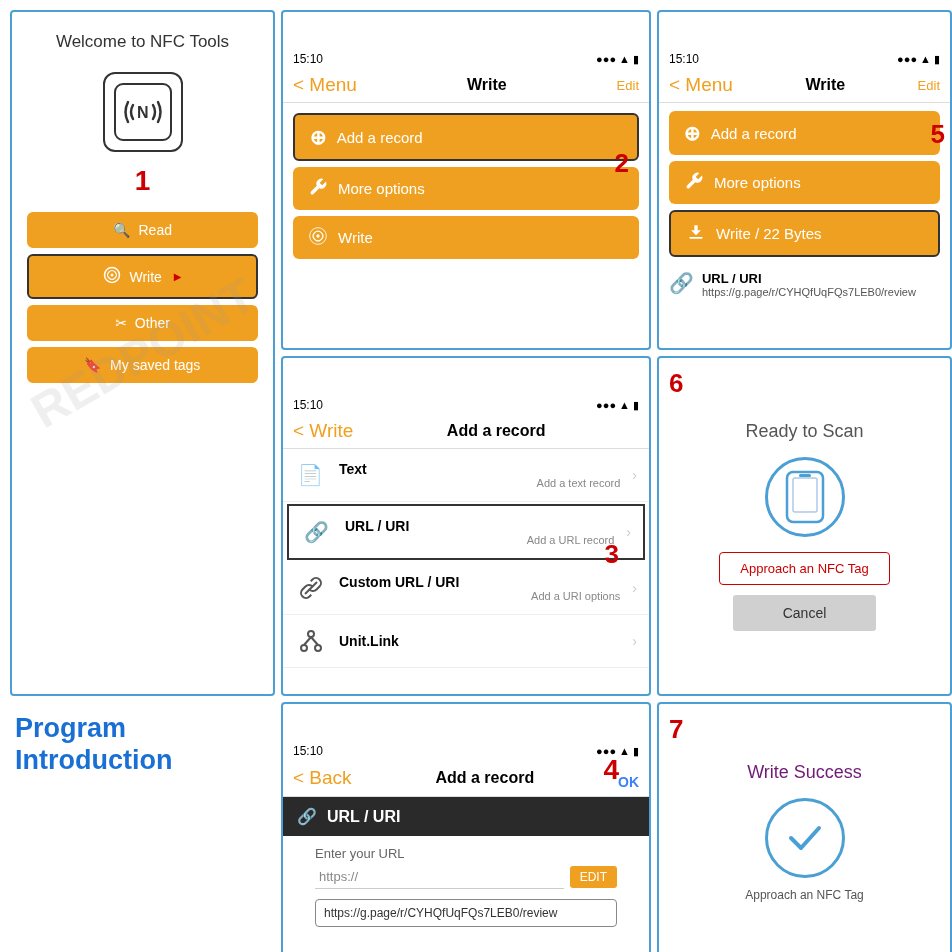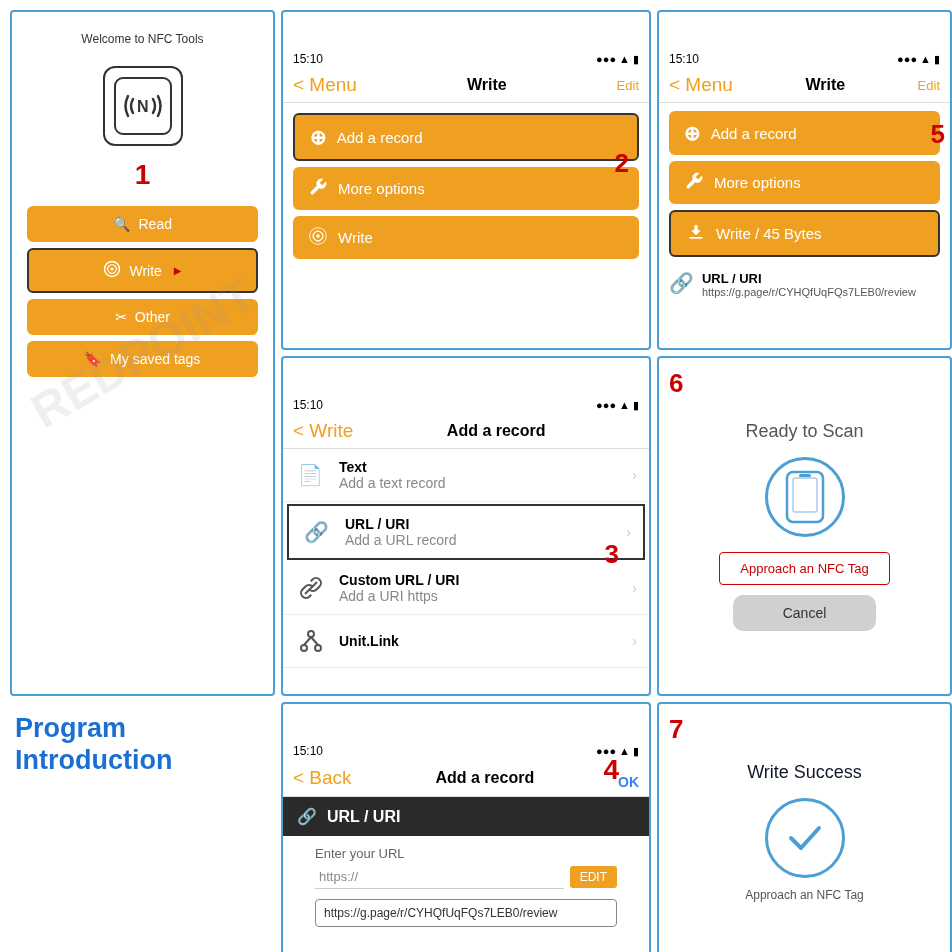--- a/index.html
+++ b/index.html
@@ -35,21 +35,21 @@
     .panel-1 {
       grid-column: 1;
       grid-row: 1 / 3;
       display: flex;
       flex-direction: column;
       align-items: center;
       padding: 20px 15px;
       position: relative;
     }
     .panel-1 .welcome-text {
-      font-size: 12px;
+      font-size: 17px;
       color: #333;
       margin-bottom: 20px;
       text-align: left;
     }
     .nfc-icon-box {
       width: 80px;
       height: 80px;
       border: 2px solid #333;
       border-radius: 12px;
       display: flex;
@@ -170,22 +170,23 @@
       font-size: 20px;
     }
     .record-label {
       flex: 1;
     }
     .record-label .title {
       font-size: 14px;
       font-weight: 600;
     }
     .record-label .subtitle {
-      font-size: 14px;
+      font-size: 11px;
       color: #888;
+      text-align: right;
     }
     .chevron {
       color: #ccc;
       font-size: 14px;
     }
 
     
     .panel-4 {
       grid-column: 2;
       grid-row: 3;
@@ -302,38 +303,38 @@
       border-radius: 4px;
       font-size: 13px;
       margin-bottom: 10px;
       cursor: pointer;
     }
     .cancel-btn {
       background: #d0d0d0;
       color: #333;
       border: none;
       padding: 10px 50px;
-      border-radius: 10px;
+      border-radius: 3px;
       font-size: 14px;
       cursor: pointer;
     }
 
     
     .panel-7 {
       grid-column: 3;
       grid-row: 3;
       display: flex;
       flex-direction: column;
       align-items: center;
       justify-content: center;
       padding: 20px;
     }
     .success-title {
       font-size: 18px;
-      color: #0f172a;
+      color: #701a75;
       margin-bottom: 15px;
     }
     .success-icon {
       width: 80px;
       height: 80px;
       border: 3px solid #4a9fd4;
       border-radius: 50%;
       display: flex;
       align-items: center;
       justify-content: center;
@@ -503,21 +504,21 @@
         </span>
         <span>More options</span>
       </div>
       <div class="orange-btn outlined">
         <span>
           <svg width="20" height="20" viewBox="0 0 24 24" fill="white">
               <path d="M12 16l-6-6h4V4h4v6h4l-6 6z"></path>
               <rect x="4" y="18" width="16" height="2" rx="1" fill="white"></rect>
             </svg>
         </span>
-        <span>Write / 45 Bytes</span>
+        <span>Write / 22 Bytes</span>
       </div>
       <div style="position:absolute; right:5px; top:8px; font-size:26px; font-weight:bold; color:#cc0000;">5</div>
     </div>
     <div class="url-uri-section">
       <div class="url-uri-row">
         <span style="font-size:20px;">🔗</span>
         <div>
           <div class="url-uri-label">URL / URI</div>
           <div class="url-uri-value">https://g.page/r/CYHQfUqFQs7LEB0/review</div>
         </div>
@@ -559,21 +560,21 @@
       <div class="record-item">
         <div class="record-icon">
           <svg width="24" height="24" viewBox="0 0 24 24" fill="none" stroke="#555" stroke-width="2">
               <path d="M10 13a5 5 0 007.54.54l3-3a5 5 0 00-7.07-7.07l-1.72 1.71"></path>
               <path d="M14 11a5 5 0 00-7.54-.54l-3 3a5 5 0 007.07 7.07l1.71-1.71"></path>
               <line x1="18" y1="6" x2="6" y2="18"></line>
             </svg>
         </div>
         <div class="record-label">
           <div class="title">Custom URL / URI</div>
-          <div class="subtitle">Add a URI https</div>
+          <div class="subtitle">Add a URI options</div>
         </div>
         <span class="chevron">›</span>
       </div>
       <div class="record-item">
         <div class="record-icon">
           <svg width="24" height="24" viewBox="0 0 24 24" fill="none" stroke="#555" stroke-width="2">
               <circle cx="12" cy="5" r="3"></circle>
               <circle cx="5" cy="19" r="3"></circle>
               <circle cx="19" cy="19" r="3"></circle>
               <line x1="12" y1="8" x2="5" y2="16"></line>

